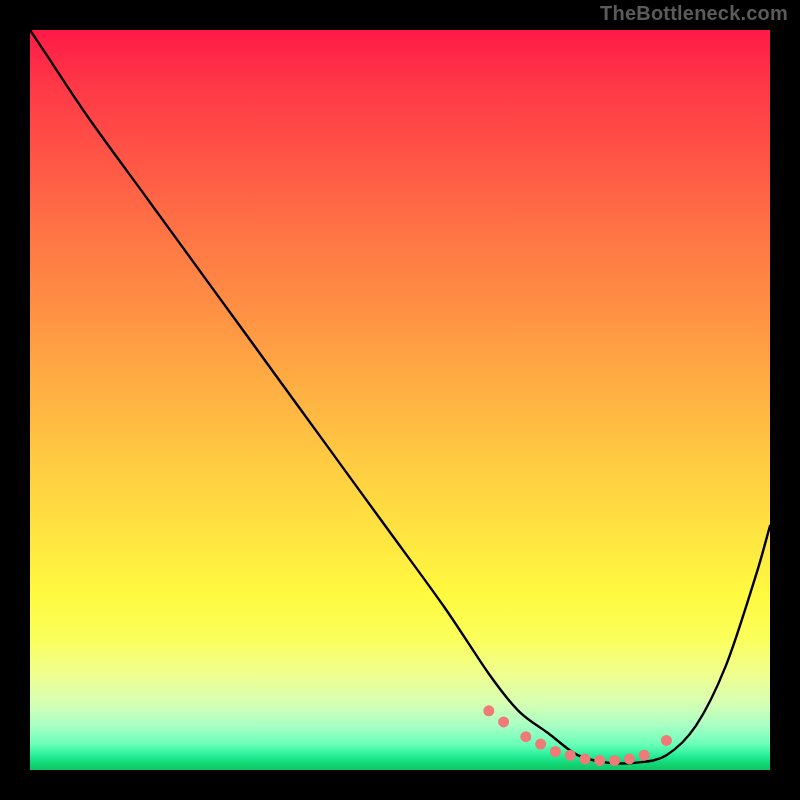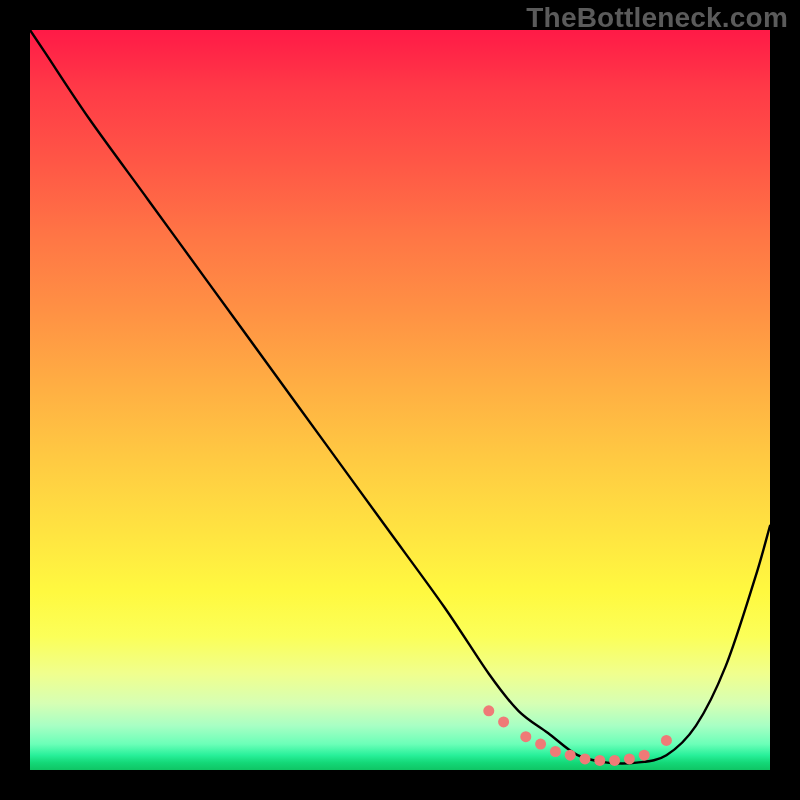--- a/index.html
+++ b/index.html
@@ -8,21 +8,21 @@
     position: relative;
     width: 800px;
     height: 800px;
     background: #000;
   }
   .attribution {
     position: absolute;
     top: 2px;
     right: 12px;
     font-family: Arial, Helvetica, sans-serif;
-    font-size: 28px;
+    font-size: 20px;
     font-weight: bold;
     color: #5b5b5b;
     letter-spacing: 0.2px;
   }
   .plot {
     position: absolute;
     left: 30px;
     top: 30px;
     width: 740px;
     height: 740px;

